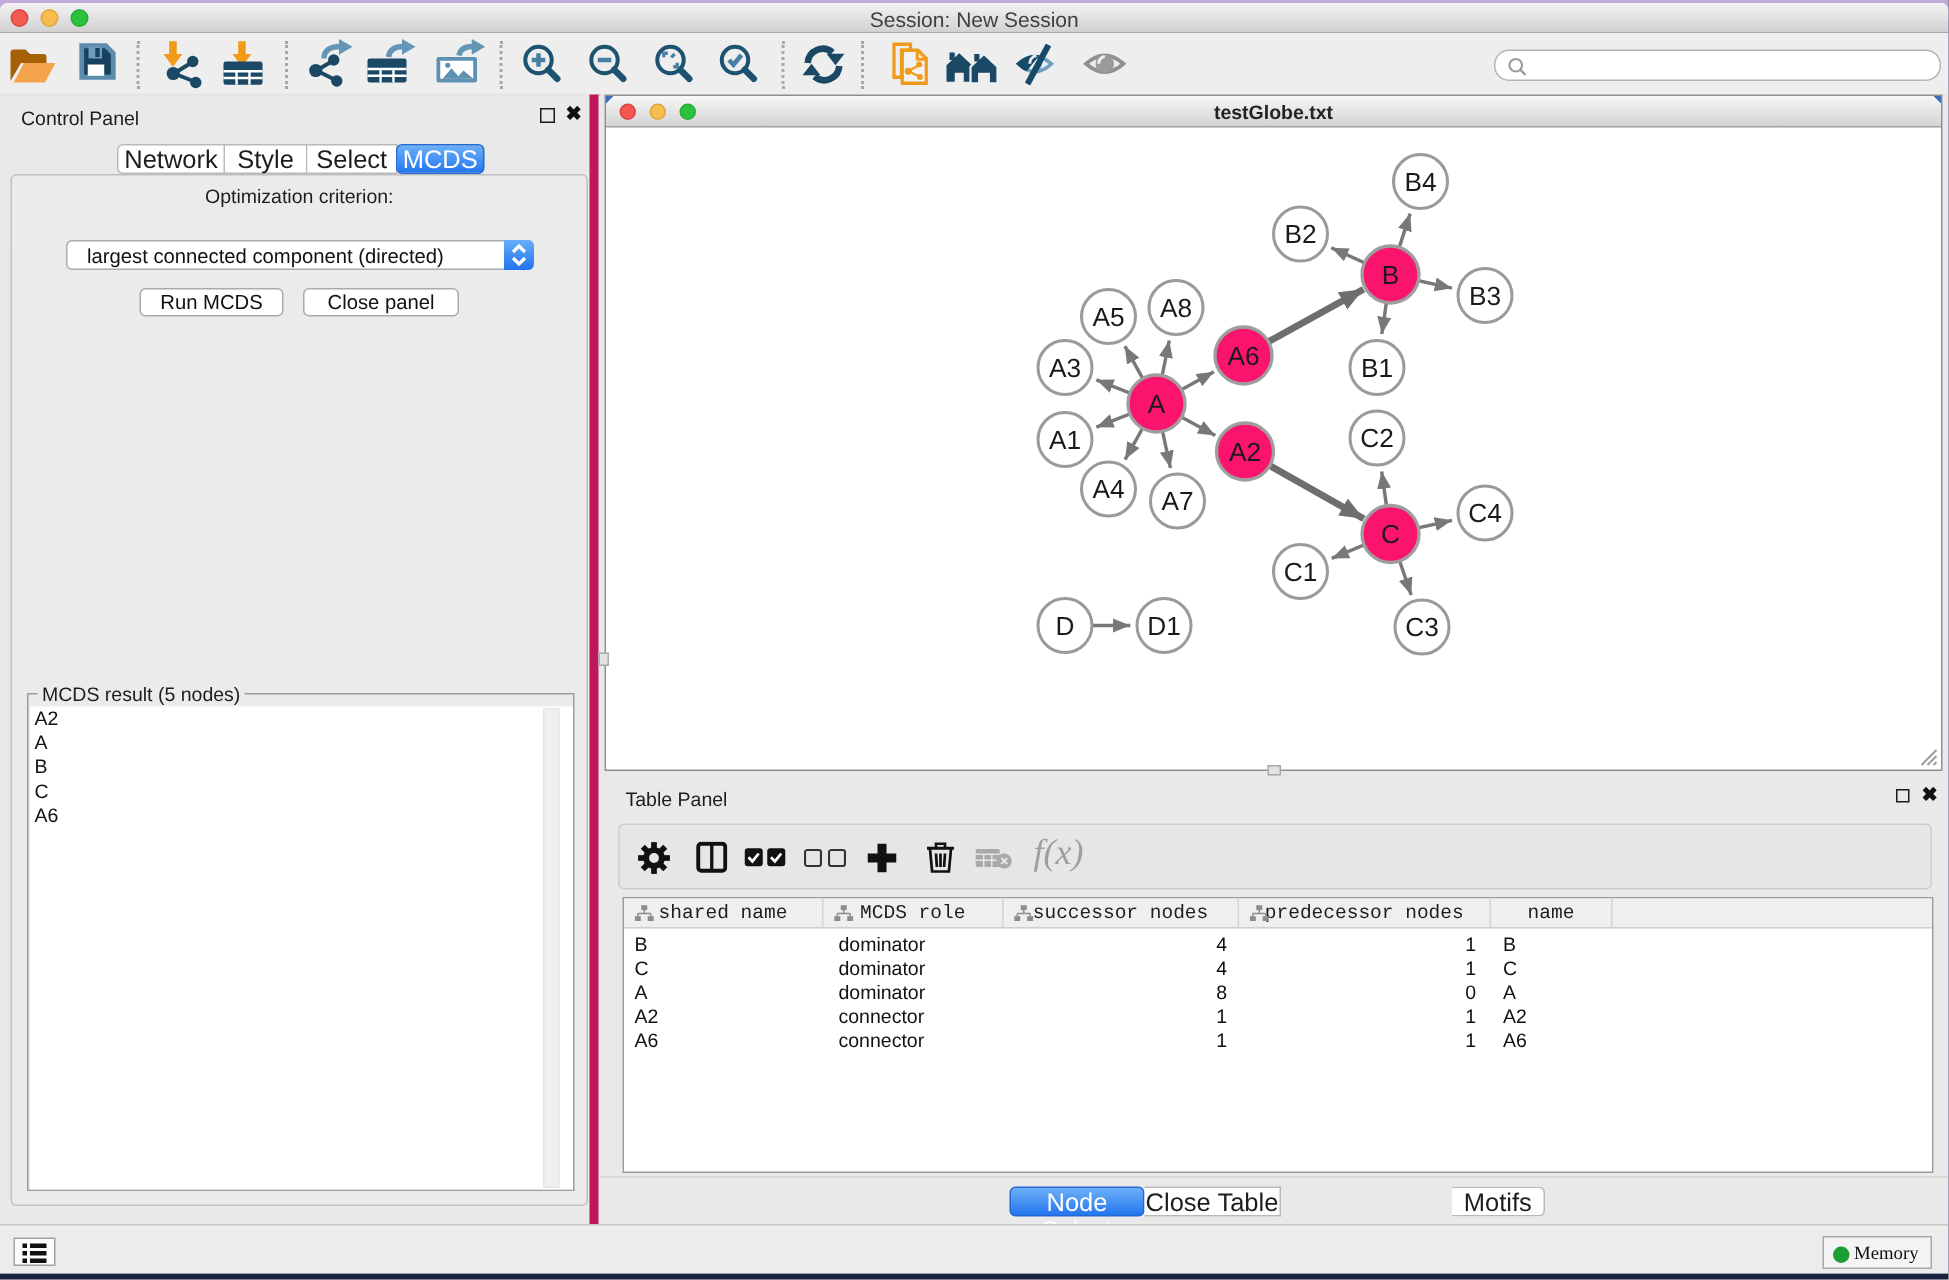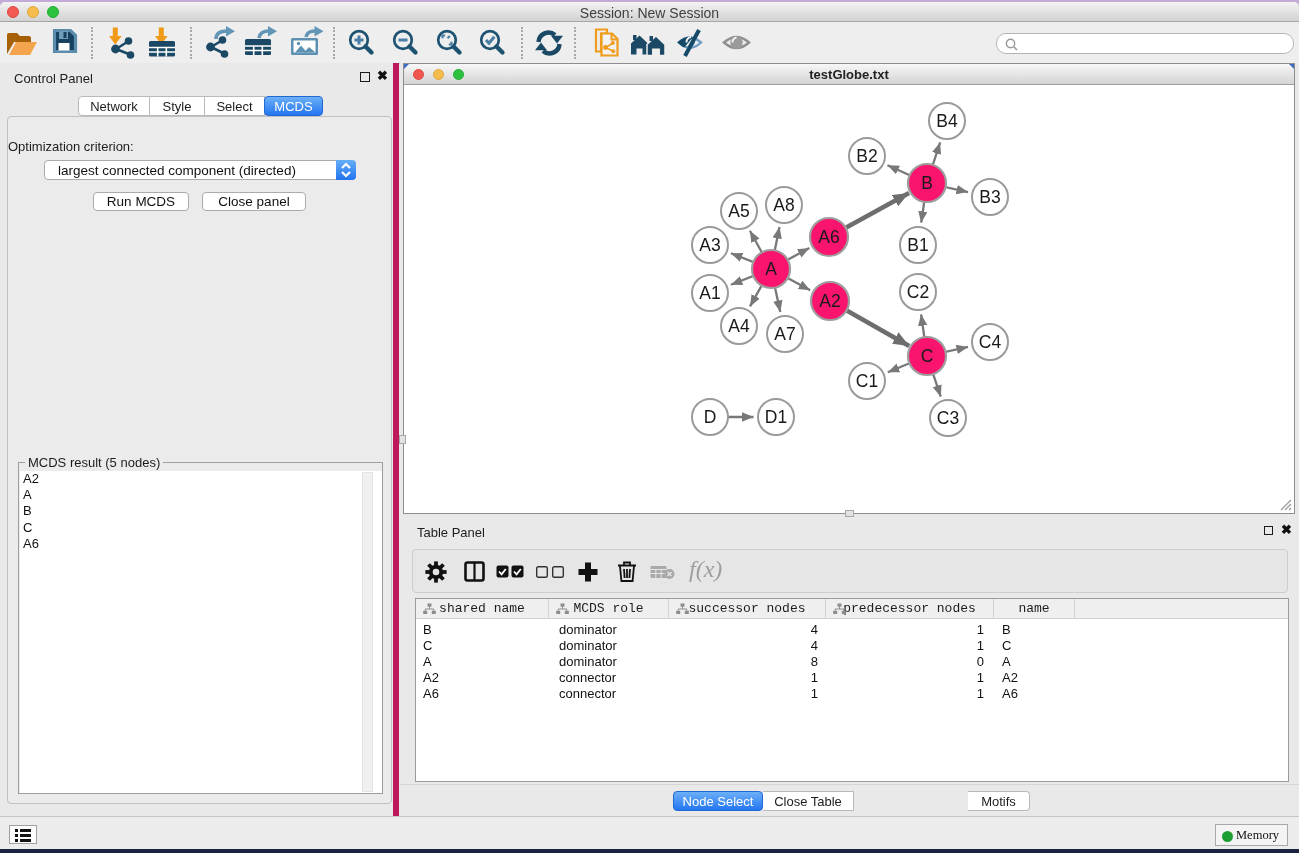--- a/index.html
+++ b/index.html
@@ -16,26 +16,26 @@
 .tbi{position:absolute;top:0;}
 .tbsep{position:absolute;top:5px;height:32px;width:0;border-left:2px dotted #a8a8a8;}
 #searchbox{position:absolute;left:996px;top:11px;width:298px;height:21px;background:#fff;border:1px solid #b5b5b5;border-radius:10px;}
 #searchbox svg{position:absolute;left:7px;top:3px;}
 #main{position:absolute;left:0;top:61px;width:1299px;height:753px;}
 #ctrlpanel{position:absolute;left:0;top:0;width:399px;height:753px;background:#e9e9e9;border-right:6px solid #be185d;}
 #cp-title{position:absolute;left:14px;top:8px;font-size:13px;color:#1d1d1d;}
 .pn-sq{position:absolute;top:9px;width:10px;height:10px;border:1.6px solid #1a1a1a;}
 .pn-x{position:absolute;top:5px;font-size:13px;font-weight:bold;color:#111;}
 .tabrow{position:absolute;display:flex;}
-.tab{height:20px;font-size:13px;color:#1d1d1d;background:#fff;border:1px solid #b9b9b9;border-left:none;text-align:center;line-height:19px;}
+.tab{height:20px;font-size:17px;color:#1d1d1d;background:#fff;border:1px solid #b9b9b9;border-left:none;text-align:center;line-height:19px;}
 .tab.first{border-left:1px solid #b9b9b9;border-radius:4px 0 0 4px;}
 .tab.sel{background:linear-gradient(#6cb0f8,#2476f0);color:#fff;border:1px solid #2268d2;border-radius:4px;}
 .tab.last{border-radius:0 4px 4px 0;}
 #cp-panel{position:absolute;left:7px;top:53px;width:385px;height:688px;border:1px solid #c0c0c0;border-radius:4px;background:#ebebeb;}
-#opt-label{position:absolute;left:0;top:22px;width:100%;font-size:13px;color:#1d1d1d;}
+#opt-label{position:absolute;left:0;top:6px;width:100%;text-align:center;font-size:13px;color:#1d1d1d;}
 #dropdown{position:absolute;left:36px;top:43px;width:312px;height:20px;background:#fff;border:1px solid #ababab;border-radius:4px;}
 #dropdown .dtext{position:absolute;left:13px;top:2px;font-size:13.5px;color:#111;}
 #dropdown .stepper{position:absolute;right:-1px;top:-1px;width:20px;height:20px;background:linear-gradient(#67aef9,#2173ee);border-radius:0 4px 4px 0;}
 .btn{position:absolute;height:19px;background:#fff;border:1px solid #ababab;border-radius:4px;font-size:13.5px;color:#111;text-align:center;line-height:17px;}
 #groupbox{position:absolute;left:10px;top:345px;width:365px;height:332px;border:1px solid #9e9e9e;}
 #groupbox .gb-label{position:absolute;left:6px;top:-8px;background:#ebebeb;padding:0 3px;font-size:13px;color:#1d1d1d;}
 #gb-list{position:absolute;left:1px;top:8px;width:362px;height:322px;background:#fff;font-size:13px;color:#111;}
 #gb-list .li{height:16.2px;padding-left:3px;}
 #gb-scroll{position:absolute;right:9px;top:9px;width:11px;height:320px;background:#f0f0f0;border:1px solid #e4e4e4;}
 #desk{position:absolute;left:400px;top:0;width:899px;height:753px;background:#e9e9e9;}

